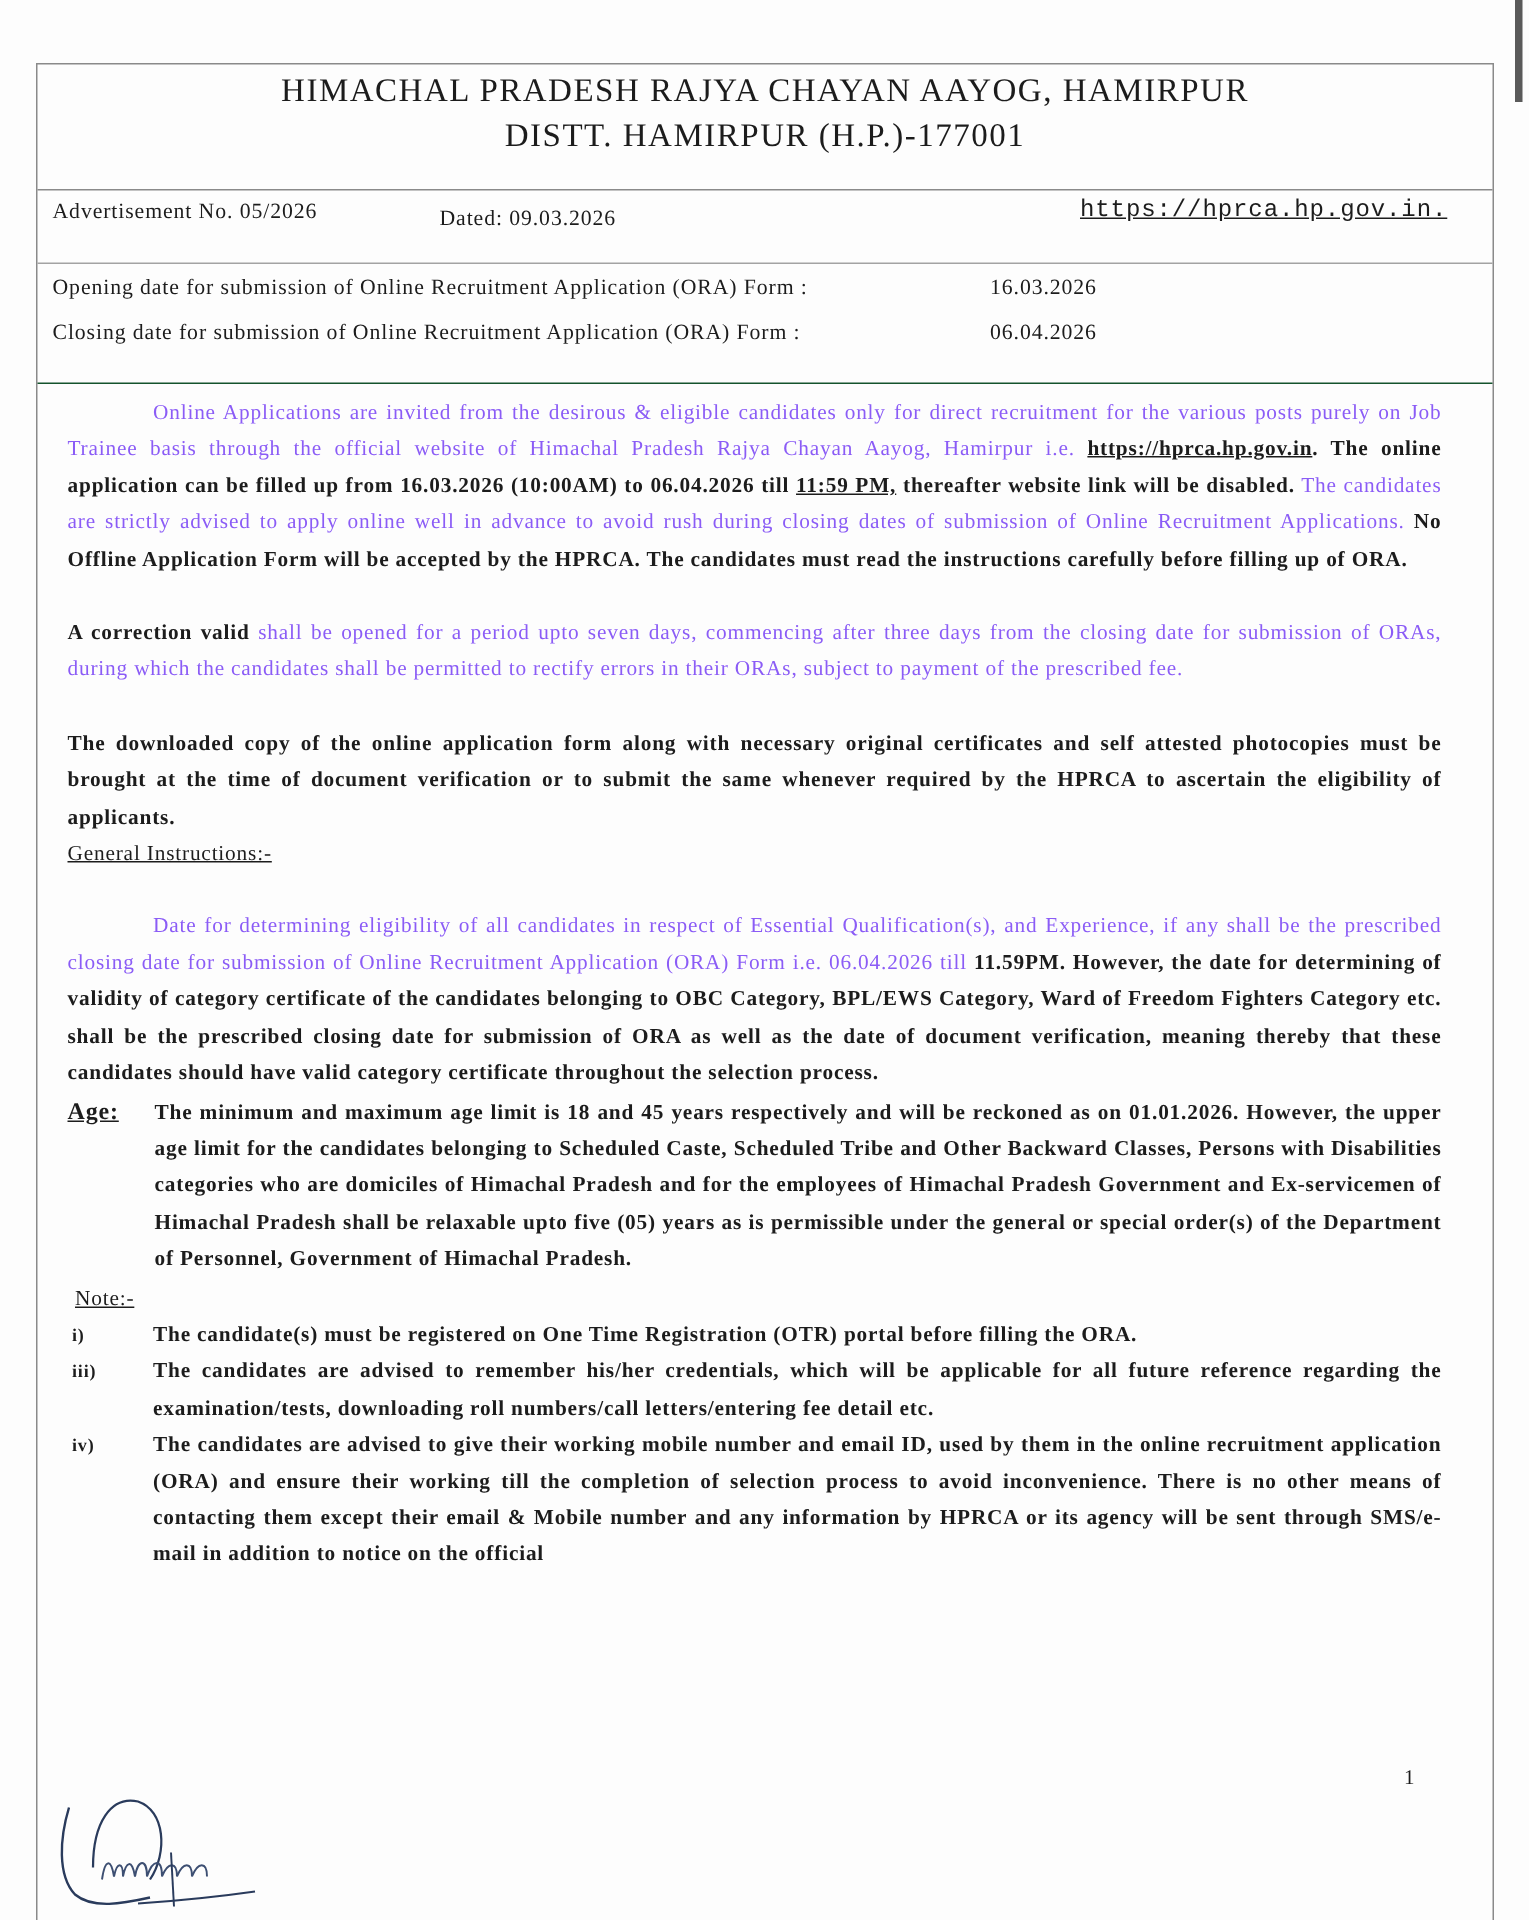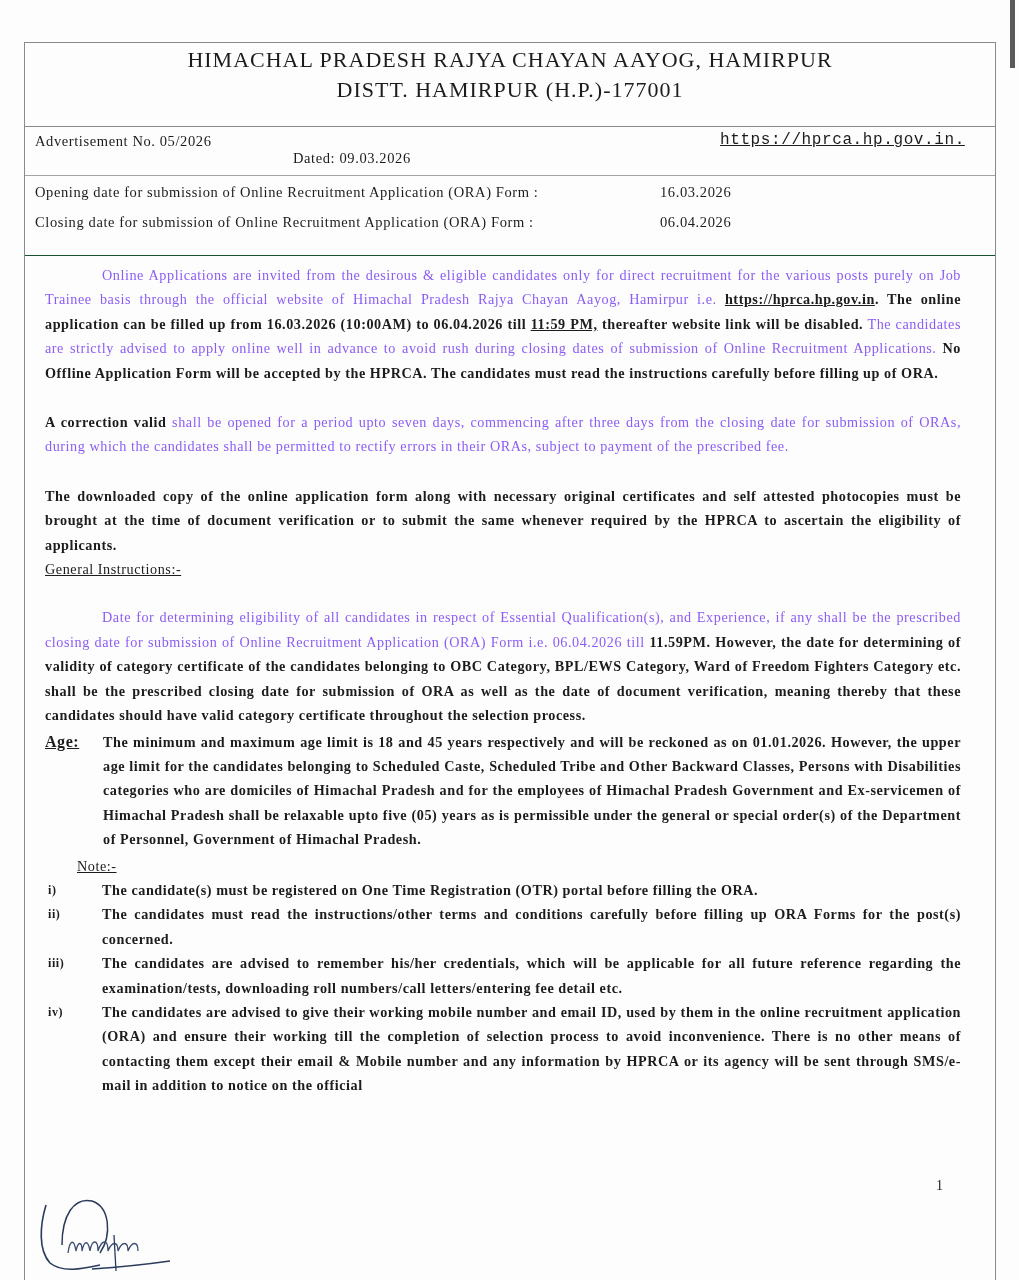--- a/index.html
+++ b/index.html
@@ -7,21 +7,21 @@
     width:1019px; height:1280px; background:#fdfdfd; position:relative; overflow:hidden;
     font-family:"Liberation Serif","DejaVu Serif",serif; color:#1c1c1c;
   }
   .scrollbar { position:absolute; right:4px; top:0; width:5px; height:68px; background:#5a5a5a; }
   .frame { position:absolute; left:24px; top:42px; width:972px; height:1252px; border:1px solid #8a8a8a; border-bottom:1px solid #666; box-sizing:border-box; }
   .hdr { height:84px; border-bottom:1px solid #8a8a8a; text-align:center; box-sizing:border-box; padding-top:2px; }
   .hdr .t1 { font-size:22px; letter-spacing:1px; line-height:30px; }
   .hdr .t2 { font-size:22px; letter-spacing:1px; line-height:30px; }
   .advt { height:49px; border-bottom:1px solid #a3a3a3; position:relative; box-sizing:border-box; font-size:14.5px; letter-spacing:0.6px; }
   .advt .no { position:absolute; left:10px; top:6px; }
-  .advt .dt { position:absolute; left:268px; top:23px; }
+  .advt .dt { position:absolute; left:268px; top:11px; }
   .advt .url { position:absolute; left:695px; top:4px; text-decoration:underline; font-size:16px;font-family:Liberation Mono, monospace; }
   .dates { height:80px; border-bottom:1px solid #14532d; box-sizing:border-box; position:relative; font-size:14.5px; letter-spacing:0.6px; }
   .dates .row { position:absolute; left:10px; }
   .dates .row .val { position:absolute; left:625px; white-space:nowrap; }
   .body { padding:0 0 0 20px; position:relative; font-size:14.2px; letter-spacing:0.55px; line-height:24.4px; }
   .p { text-align:justify; text-align-last:left; width:916px; margin:0; }
   .indent { text-indent:57px;margin-top:24px; }
   .b { font-weight:bold; }
   .u { text-decoration:underline; }
   .light { color:#8b5cf6; }
@@ -73,25 +73,24 @@
 
     <p class="heading" style="margin-top:0;">General Instructions:-</p>
 
     <p class="p indent"><span class="light">Date for determining eligibility of all candidates in respect of Essential Qualification(s), and Experience, if any shall be the prescribed closing date for submission of Online Recruitment Application (ORA) Form i.e. 06.04.2026 till </span><span class="b">11.59PM. However, the date for determining of validity of category certificate of the candidates belonging to OBC Category, BPL/EWS Category, Ward of Freedom Fighters Category etc. shall be the prescribed closing date for submission of ORA as well as the date of document verification, meaning thereby that these candidates should have valid category certificate throughout the selection process.</span></p>
 
     <div class="age b" style="margin-top:2px;">
       <span class="lbl">Age:</span>
       <span>The minimum and maximum age limit is 18 and 45 years respectively and will be reckoned as on 01.01.2026. However, the upper age limit for the candidates belonging to Scheduled Caste, Scheduled Tribe and Other Backward Classes, Persons with Disabilities categories who are domiciles of Himachal Pradesh and for the employees of Himachal Pradesh Government and Ex-servicemen of Himachal Pradesh shall be relaxable upto five (05) years as is permissible under the general or special order(s) of the Department of Personnel, Government of Himachal Pradesh.</span>
     </div>
 
-    <p class="heading" style="margin-top:2px; padding-left:5px;margin-left:27px;">Note:-</p>
+    <p class="heading" style="margin-top:2px; padding-left:5px;">Note:-</p>
 
     <ul class="note-list b">
       <li><span class="num">i)</span><span>The candidate(s) must be registered on One Time Registration (OTR) portal before filling the ORA.</span></li>
-      <li><span class="num">ii)</span><span>The candidates must read the instructions/other terms and conditions carefully before filling up ORA Forms for the post(s) concerned.</span></li>
       <li><span class="num">iii)</span><span>The candidates are advised to remember his/her credentials, which will be applicable for all future reference regarding the examination/tests, downloading roll numbers/call letters/entering fee detail etc.</span></li>
       <li><span class="num">iv)</span><span>The candidates are advised to give their working mobile number and email ID, used by them in the online recruitment application (ORA) and ensure their working till the completion of selection process to avoid inconvenience. There is no other means of contacting them except their email &amp; Mobile number and any information by HPRCA or its agency will be sent through SMS/e-mail in addition to notice on the official</span></li>
     </ul>
   </div>
 </div>
 
 <div class="pageno">1</div>
 
 <svg class="sig" width="160" height="80" viewBox="0 0 160 80">
   <path d="M24 10 C18 30 16 55 28 68 C40 78 60 74 78 70" fill="none" stroke="#2a3b5c" stroke-width="1.6"></path>

